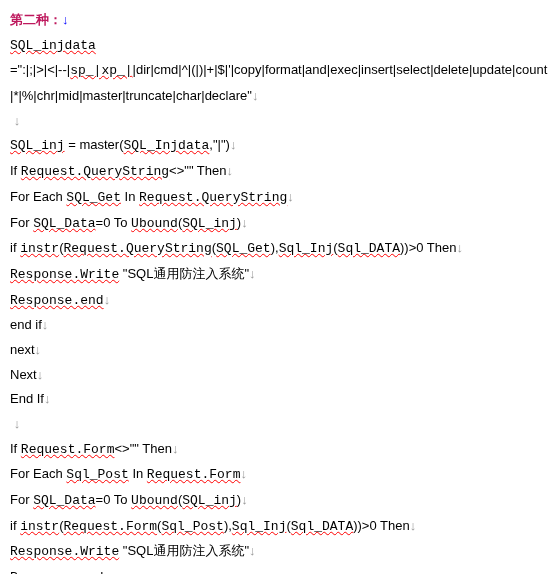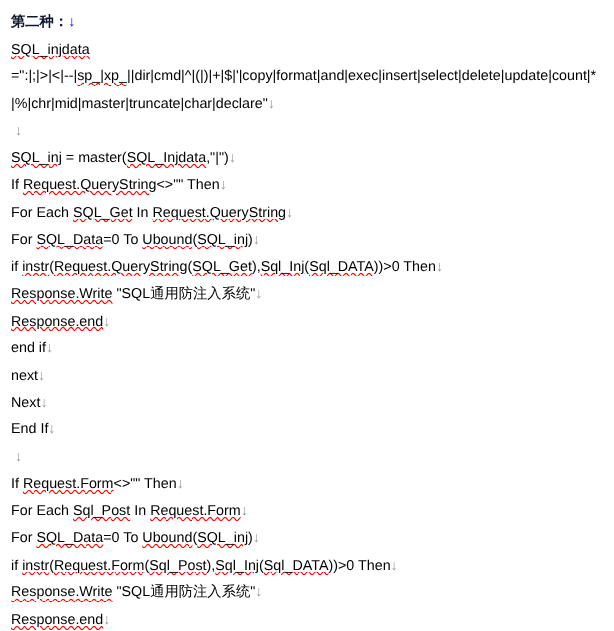--- a/index.html
+++ b/index.html
@@ -7,32 +7,33 @@
     font-size: 13px;
     line-height: 1.9;
     margin: 0;
     padding: 8px 10px;
     width: 558px;
     box-sizing: border-box;
     color: #000;
     background: #fff;
   }
   .heading {
-    color: #0f172a;
+    color: #be185d;
     font-weight: bold;
   }
   .code-line {
     white-space: pre-wrap;
     word-break: break-all;
   }
   .spell {
     text-decoration: underline;
     text-decoration-style: wavy;
     text-decoration-color: #ff0000;
     text-decoration-thickness: 1px;
+    font-family: Liberation Mono, monospace;
   }
   .para-mark {
     color: #999;
     font-family: Arial, sans-serif;
   }
 </style>
 </head>
 <body>
 
 <div class="code-line"><span class="heading">第二种：</span><span class="heading para-mark" style="color:#0000ff;">↓</span></div>

